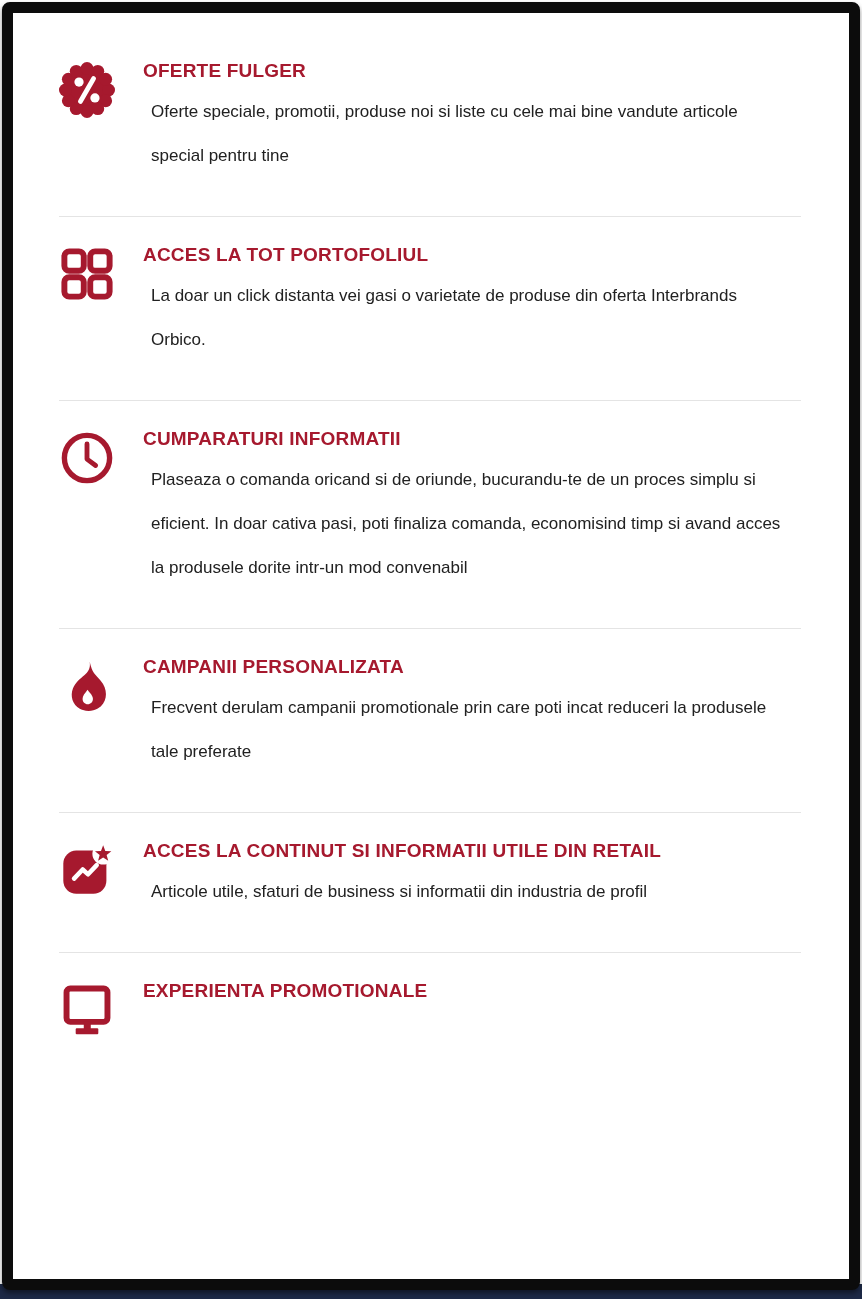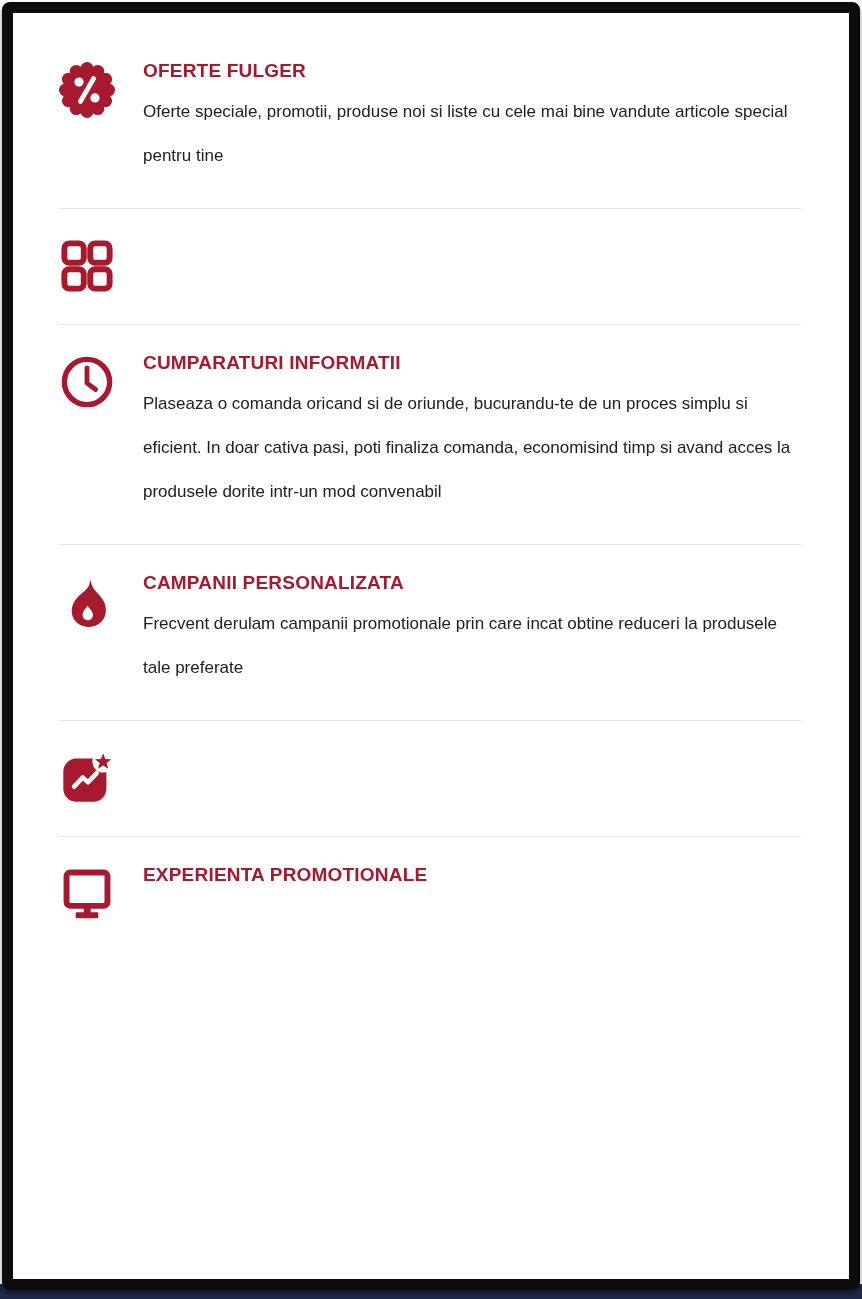--- a/index.html
+++ b/index.html
@@ -23,21 +23,21 @@
   }
   .feature:last-child { border-bottom:none; }
   .icon-col { width:60px; flex:none; padding-top:2px; }
   .icon-col svg { width:56px; height:56px; display:block; }
   .text-col { flex:1; padding-left:24px; max-width:660px; }
   .feature h3 {
     margin:0 0 8px; font-size:19px; font-weight:bold; color:#a6192e;
     letter-spacing:0.2px;
   }
   .feature p {
-    margin:0; font-size:17px; color:#212121; line-height:44px;
+    margin:8px; font-size:17px; color:#212121; line-height:44px;
   }
 </style>
 </head>
 <body>
 
 <div class="footer-strip"></div>
 
 <div class="card">
   <div class="content">
   <div class="feature">
@@ -73,20 +73,24 @@
     <div class="icon-col">
     <svg viewBox="0 0 52 52" xmlns="http://www.w3.org/2000/svg">
       <g fill="none" stroke="#a6192e" stroke-width="5.5">
         <rect x="5" y="5" width="18" height="18" rx="4.5"></rect>
         <rect x="29" y="5" width="18" height="18" rx="4.5"></rect>
         <rect x="5" y="29" width="18" height="18" rx="4.5"></rect>
         <rect x="29" y="29" width="18" height="18" rx="4.5"></rect>
       </g>
     </svg>
   </div>
+    <div class="text-col">
+      <h3>ACCES LA TOT PORTOFOLIUL</h3>
+      <p>La doar un click distanta vei gasi o varietate de produse din oferta Interbrands Orbico.</p>
+    </div>
   </div>
 
   <div class="feature">
     <div class="icon-col">
     <svg viewBox="0 0 52 52" xmlns="http://www.w3.org/2000/svg">
       <circle cx="26" cy="26" r="21" fill="none" stroke="#a6192e" stroke-width="5"></circle>
       <path d="M26 13 L26 27 L34 33" fill="none" stroke="#a6192e" stroke-width="4.5" stroke-linecap="round" stroke-linejoin="round"></path>
     </svg>
   </div>
     <div class="text-col">
@@ -97,33 +101,37 @@
 
   <div class="feature">
     <div class="icon-col">
     <svg viewBox="0 0 52 52" xmlns="http://www.w3.org/2000/svg">
       <path fill="#a6192e" d="M28.5 3.5c1 6-1.5 9.5-5 12.5-3.8 3.3-8.2 6.5-10.5 12.2-2.9 7.2-.4 15.3 6.3 19 .9.5 2 .9 3 1.2 4.5 1.4 9.6 1 13.7-1.4 8.3-4.8 9.6-15.1 4.9-22.9-3.2-5.3-8.4-8.2-10.5-14.1-.7-2-1.3-4.1-1.9-6.5z"></path>
       <path fill="#ffffff" d="M26.5 29.5c-2.6 3.6-4.6 5.6-4.6 8.4 0 3 2.1 5.1 4.8 5.1s4.8-2.1 4.8-5.1c0-2.8-2.3-4.8-5-8.4z"></path>
     </svg>
   </div>
     <div class="text-col">
       <h3>CAMPANII PERSONALIZATA</h3>
-      <p>Frecvent derulam campanii promotionale prin care incat obtine reduceri la produsele tale preferate</p>
+      <p>Frecvent derulam campanii promotionale prin care poti incat reduceri la produsele tale preferate</p>
     </div>
   </div>
 
   <div class="feature">
     <div class="icon-col">
     <svg viewBox="0 0 52 52" xmlns="http://www.w3.org/2000/svg">
       <rect x="4" y="8" width="40" height="40" rx="12" fill="#a6192e"></rect>
       <circle cx="41" cy="11" r="10" fill="#ffffff"></circle>
       <polygon fill="#a6192e" points="41,3 43,8.25 48.6,8.53 44.23,12.05 45.7,17.47 41,14.4 36.3,17.47 37.77,12.05 33.4,8.53 39,8.25"></polygon>
       <polyline points="14,34 22,25.5 27,30 35,21.5" fill="none" stroke="#ffffff" stroke-width="4.2" stroke-linecap="round" stroke-linejoin="round"></polyline>
     </svg>
   </div>
+    <div class="text-col">
+      <h3>ACCES LA CONTINUT SI INFORMATII UTILE DIN RETAIL</h3>
+      <p>Articole utile, sfaturi de business si informatii din industria de profil</p>
+    </div>
   </div>
 
   <div class="feature">
     <div class="icon-col">
     <svg viewBox="0 0 52 52" xmlns="http://www.w3.org/2000/svg">
       <rect x="7" y="6" width="38" height="31" rx="3.5" fill="none" stroke="#a6192e" stroke-width="5.5"></rect>
       <rect x="23" y="37" width="6.5" height="7" fill="#a6192e"></rect>
       <rect x="15.5" y="43" width="21" height="5.5" rx="1" fill="#a6192e"></rect>
     </svg>
   </div>

